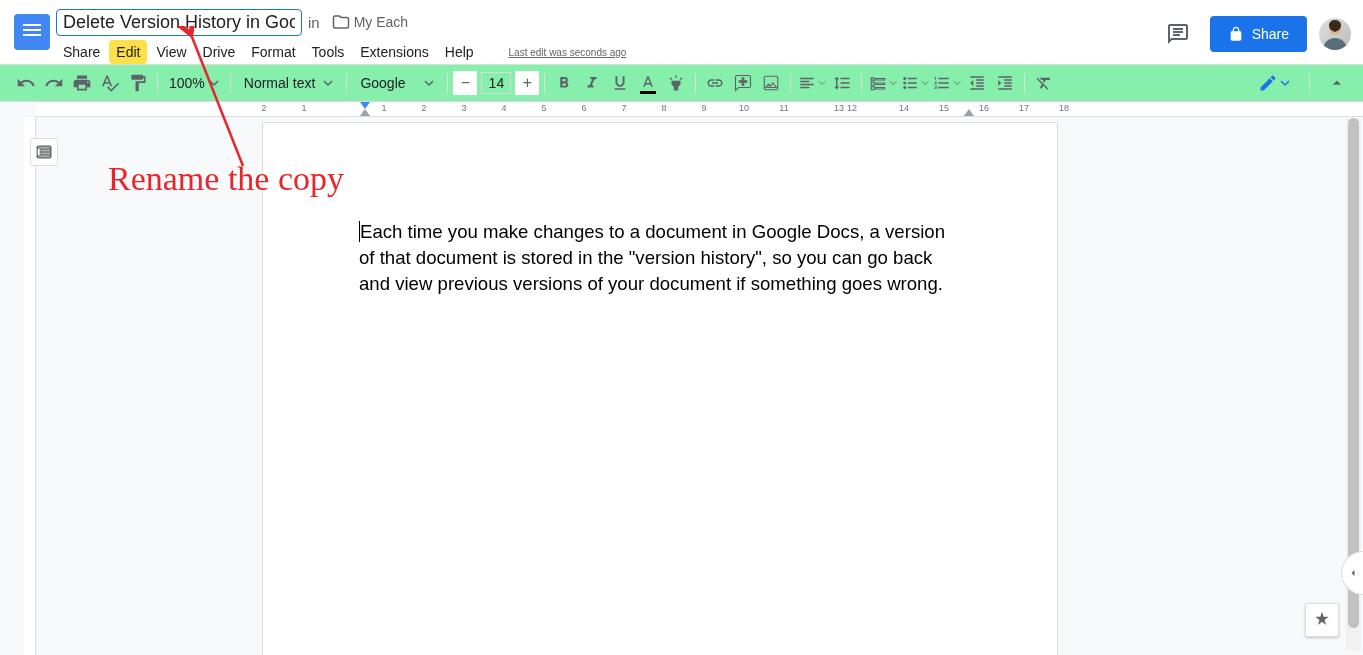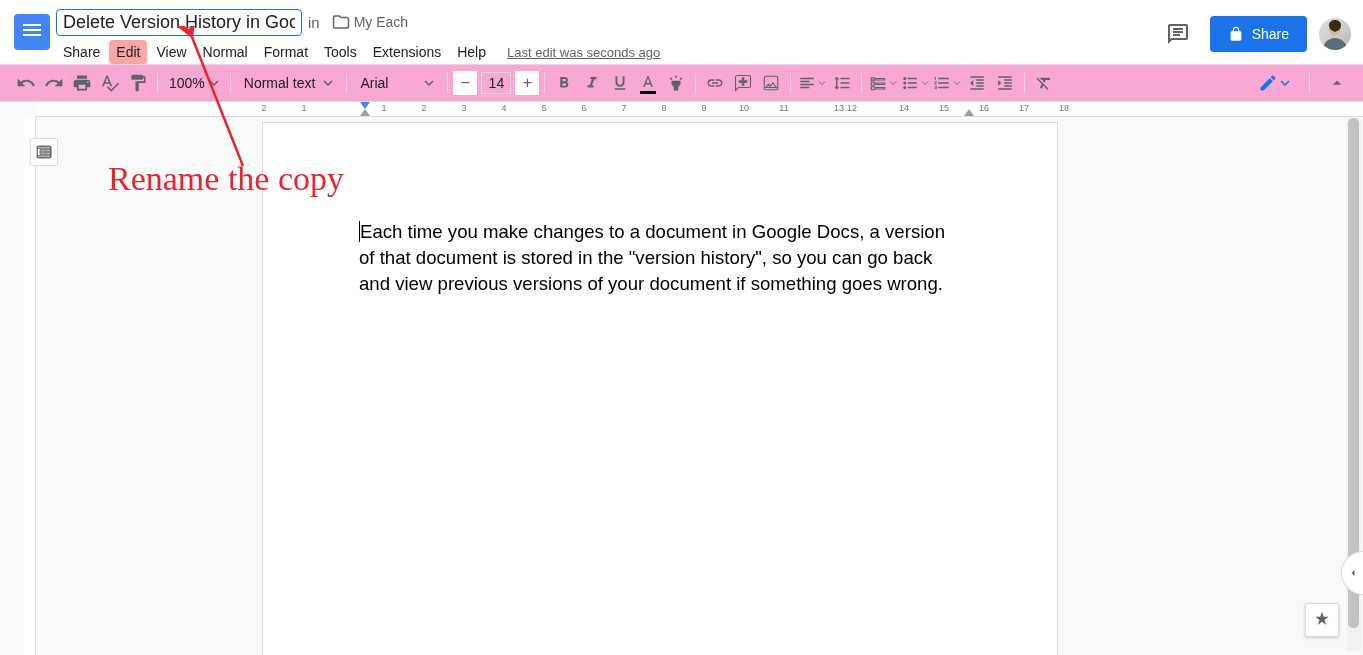--- a/index.html
+++ b/index.html
@@ -11,32 +11,32 @@
   .logo-icon { width: 36px; height: 36px; background: #4285f4; border-radius: 4px; position: relative; }
   .logo-icon::before { content:''; position:absolute; left:9px; top:10px; width:18px; height:2px; background:#fff; box-shadow: 0 5px 0 #fff, 0 10px 0 #fff;}
   .title-area { flex: 1; display: flex; flex-direction: column; min-width:0;}
   .title-row { display: flex; align-items: center; gap: 6px; height: 28px; }
   .doc-title { font-size: 18px; color: #202124; padding: 2px 6px; border: 1px solid #1a73e8; border-radius: 4px; outline: none; background: #fff; font-family: Arial; letter-spacing: 0; min-width: 50px;}
   .loc-in { color: #5f6368; font-size: 15px;}
   .folder { display: flex; align-items: center; gap: 4px; color: #5f6368; font-size: 14px; padding: 2px 6px; border-radius: 4px;}
   .folder svg { fill: #5f6368;}
   .menubar { display: flex; align-items: center; gap: 2px; height: 28px; margin-top: 2px;}
   .menu-item { padding: 4px 7px; font-size: 14px; color: #202124; border-radius: 4px; cursor: pointer;}
-  .menu-item.hover { background: #fca5a5;}
-  .last-edit { color: #5f6368; text-decoration: underline; margin-left: 12px; font-size: 13px;}
+  .menu-item.hover { background: #fde047;}
+  .last-edit { color: #5f6368; text-decoration: underline; margin-left: 26px; font-size: 10px;}
   .header-right { display: flex; align-items: center; gap: 12px; margin-left: 12px; margin-top: 6px;}
   .hdr-icon-btn { width: 40px; height: 40px; display:flex; align-items:center; justify-content:center; border-radius: 50%; cursor:pointer;}
   .hdr-icon-btn svg { fill:#5f6368;}
   .share-btn { background: #1a73e8; color: #fff; border: none; border-radius: 4px; height: 36px; padding: 8px 18px; font-size: 14px; font-weight: 500; display: flex; align-items: center; gap: 8px; cursor: pointer;}
   .share-btn svg { fill:#fff;}
   .avatar { width:32px; height:32px; border-radius:50%; background: linear-gradient(135deg,#e0e0e0,#bbb); overflow:hidden; display:flex; align-items:center; justify-content:center;}
   .avatar svg{width:32px;height:32px;}
   
   
-  .toolbar { height: 38px; border-top: 1px solid #dadce0; border-bottom: 1px solid #dadce0; display: flex; align-items: center; padding: 0 12px; gap: 0; background:#f9a8d4; position:relative;}
+  .toolbar { height: 38px; border-top: 1px solid #dadce0; border-bottom: 1px solid #dadce0; display: flex; align-items: center; padding: 0 12px; gap: 0; background:#86efac; position:relative;}
   .tb-btn { min-width: 28px; height: 28px; display: flex; align-items: center; justify-content: center; border-radius: 4px; cursor: pointer; padding: 0 2px;}
   .tb-btn svg { fill: #5f6368; }
   .sep { width: 1px; height: 20px; background: #dadce0; margin: 0 5px; flex-shrink:0;}
   .zoom { display:flex; align-items:center; gap:4px; padding: 0 6px; font-size: 14px; color:#202124;}
   .style-sel { display:flex; align-items:center; gap:8px; padding: 0 8px; font-size: 14px; color:#202124; min-width: 100px;}
   .font-sel { display:flex; align-items:center; gap:8px; padding: 0 8px; font-size: 14px; color:#202124; min-width: 90px; justify-content:space-between;}
   .size-box { display:flex; align-items:center; }
   .size-btn { width:24px; height:24px; display:flex; align-items:center; justify-content:center; background:#fff; cursor:pointer; color:#5f6368; font-size:16px;}
   .size-val { width:30px; height:22px; border:1px solid #dadce0; text-align:center; font-size:14px; display:flex; align-items:center; justify-content:center; margin: 0 4px;}
   .txt-color { position:relative;}
@@ -97,21 +97,21 @@
         <svg width="18" height="18" viewBox="0 0 24 24">
             <path d="M10 4H4c-1.1 0-2 .9-2 2v12c0 1.1.9 2 2 2h16c1.1 0 2-.9 2-2V8c0-1.1-.9-2-2-2h-8l-2-2z" fill="none" stroke="#5f6368" stroke-width="2"></path>
           </svg>
         <span>My Each</span>
       </span>
     </div>
     <div class="menubar">
       <span class="menu-item">Share</span>
       <span class="menu-item hover">Edit</span>
       <span class="menu-item">View</span>
-      <span class="menu-item">Normal</span>
+      <span class="menu-item">Drive</span>
       <span class="menu-item">Format</span>
       <span class="menu-item">Tools</span>
       <span class="menu-item">Extensions</span>
       <span class="menu-item">Help</span>
       <span class="last-edit">Last edit was seconds ago</span>
     </div>
   </div>
   <div class="header-right">
     <div class="hdr-icon-btn">
       <svg width="24" height="24" viewBox="0 0 24 24">
@@ -170,21 +170,21 @@
   </div>
   <div class="sep"></div>
   <div class="style-sel">
     <span>Normal text</span>
     <svg width="10" height="10" viewBox="0 0 10 10">
         <path d="M1 3l4 4 4-4" stroke="#5f6368" fill="none" stroke-width="1.5"></path>
       </svg>
   </div>
   <div class="sep"></div>
   <div class="font-sel">
-    <span>Arial</span>
+    <span>Google</span>
     <svg width="10" height="10" viewBox="0 0 10 10">
         <path d="M1 3l4 4 4-4" stroke="#5f6368" fill="none" stroke-width="1.5"></path>
       </svg>
   </div>
   <div class="sep"></div>
   <div class="size-box">
     <div class="size-btn">−</div>
     <div class="size-val">14</div>
     <div class="size-btn">+</div>
   </div>

